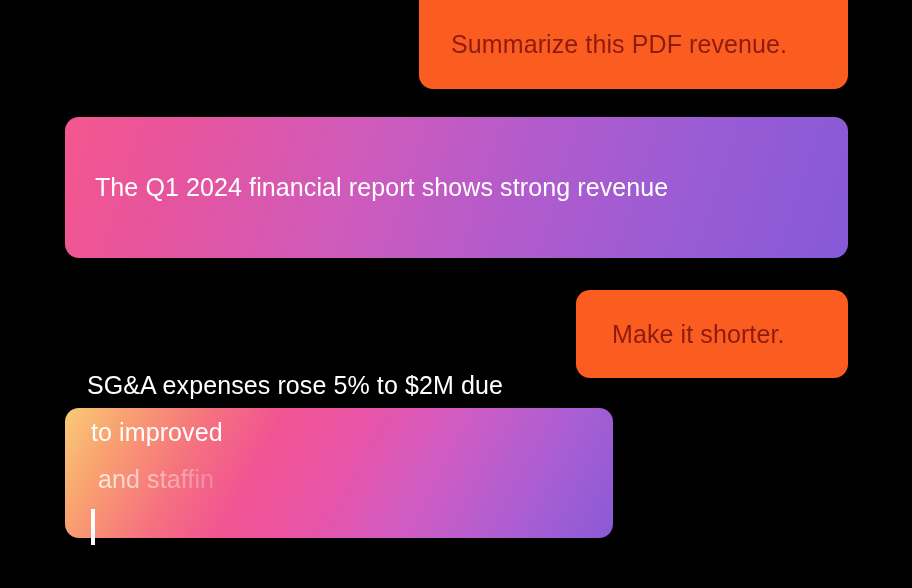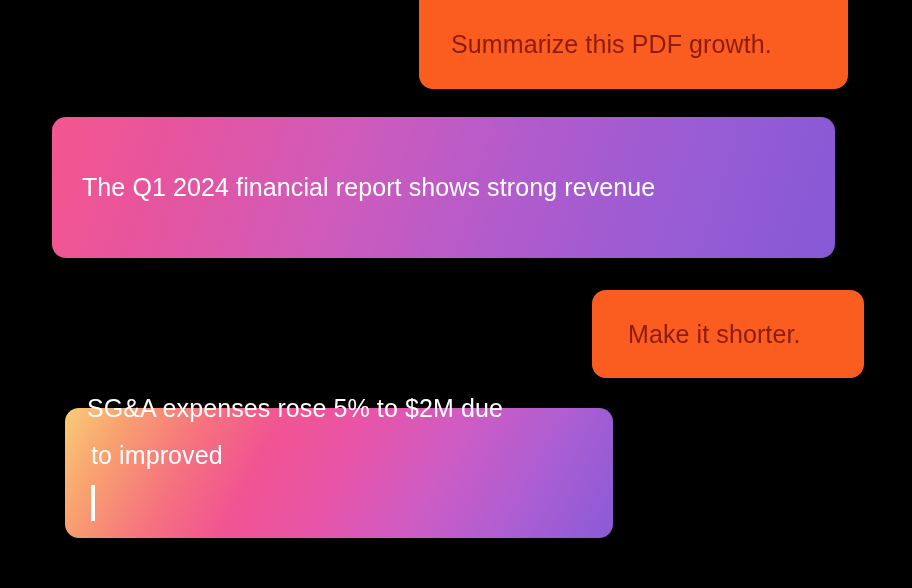--- a/index.html
+++ b/index.html
@@ -56,30 +56,29 @@
   }
   #bubble-user-1 .bubble-text { margin-top: 16px; }
 
   
   #bubble-user-2 {
     left: 576px;
     top: 290px;
     width: 272px;
     height: 88px;
     padding: 0 36px;
-    margin-left: 16px;
   }
 
   
   .bubble.assistant .bubble-text {
     color: #FFFFFF;
   }
 
   #bubble-assistant-1 {
-    left: 52px;
+    left: 65px;
     top: 117px;
     width: 783px;
     height: 141px;
     padding: 0 30px;
     background: linear-gradient(108deg,
         #F4578E 0%,
         #E8549C 14%,
         #CE5BBC 38%,
         #B25BCC 58%,
         #9A5CD4 78%,
@@ -153,35 +152,36 @@
     top: 9px;
     flex: 0 0 auto;
   }
 </style>
 </head>
 <body>
 
 <div id="chat-canvas">
 
   <div class="bubble user" id="bubble-user-1">
-    <span class="bubble-text">Summarize this PDF growth.</span>
+    <span class="bubble-text">Summarize this PDF revenue.</span>
   </div>
 
   <div class="bubble assistant" id="bubble-assistant-1">
     <span class="bubble-text line">The Q1 2024 financial report shows strong revenue</span>
   </div>
 
   <div class="bubble user" id="bubble-user-2">
     <span class="bubble-text">Make it shorter.</span>
   </div>
 
   <div class="bubble assistant" id="bubble-assistant-2">
     <span class="bubble-text line">SG&amp;A expenses rose 5% to $2M due</span>
     <span class="bubble-text line line-stream">
       <span>to improved</span>
+      <span class="fade-text"> and staffin</span>
       <span class="caret"></span>
       <span class="sparkle-icon">
         
       </span>
     </span>
   </div>
 
 </div>
 
 </body></html>

